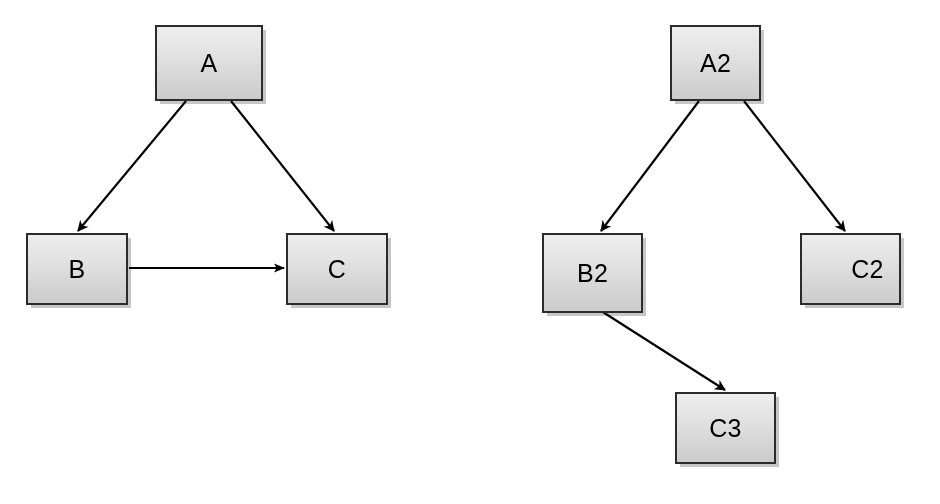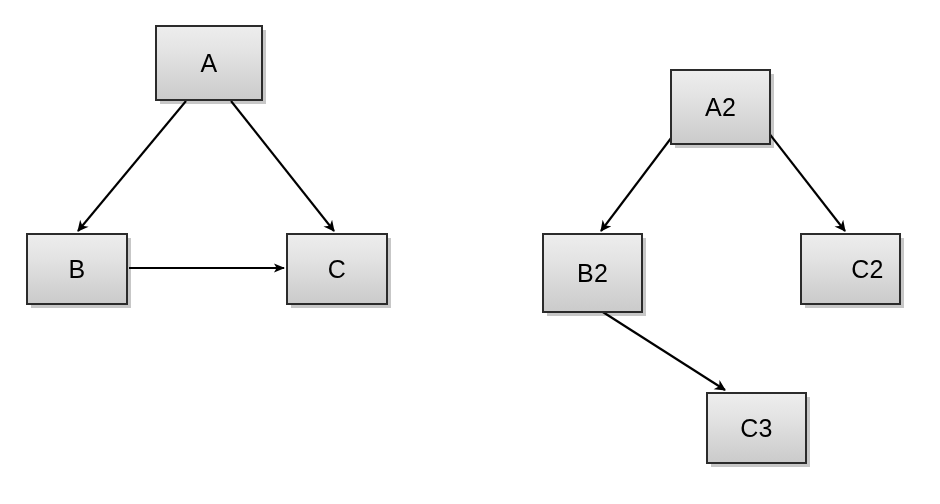--- a/index.html
+++ b/index.html
@@ -75,28 +75,28 @@
           <span class="node-label">A</span>
         </div>
         <div class="node" style="left: 26px; top: 233px; width: 102px; height: 72px; border-color: rgb(43, 43, 43);">
           <span class="node-label">B</span>
         </div>
         <div class="node" style="left: 286px; top: 233px; width: 102px; height: 72px; border-color: rgb(43, 43, 43);">
           <span class="node-label">C</span>
         </div>
       </div>
       <div>
-        <div class="node" style="left: 670px; top: 25px; width: 101px; height: 76px; border-color: rgb(43, 43, 43); margin-top: 44px;">
+        <div class="node" style="left: 670px; top: 25px; width: 91px; height: 76px; border-color: rgb(43, 43, 43);">
           <span class="node-label">A2</span>
         </div>
         <div class="node" style="left: 542px; top: 233px; width: 101px; height: 80px; border-color: rgb(43, 43, 43);">
           <span class="node-label">B2</span>
         </div>
         <div class="node" style="left: 800px; top: 233px; width: 101px; height: 72px; border-color: rgb(43, 43, 43); padding-left: 34px;">
           <span class="node-label">C2</span>
         </div>
-        <div class="node" style="left: 675px; top: 392px; width: 101px; height: 72px; border-color: rgb(43, 43, 43); margin-left: 31px;">
+        <div class="node" style="left: 675px; top: 392px; width: 101px; height: 72px; border-color: rgb(43, 43, 43);">
           <span class="node-label">C3</span>
         </div>
       </div>
     </div>
 
 </div>
 
 </body></html>

